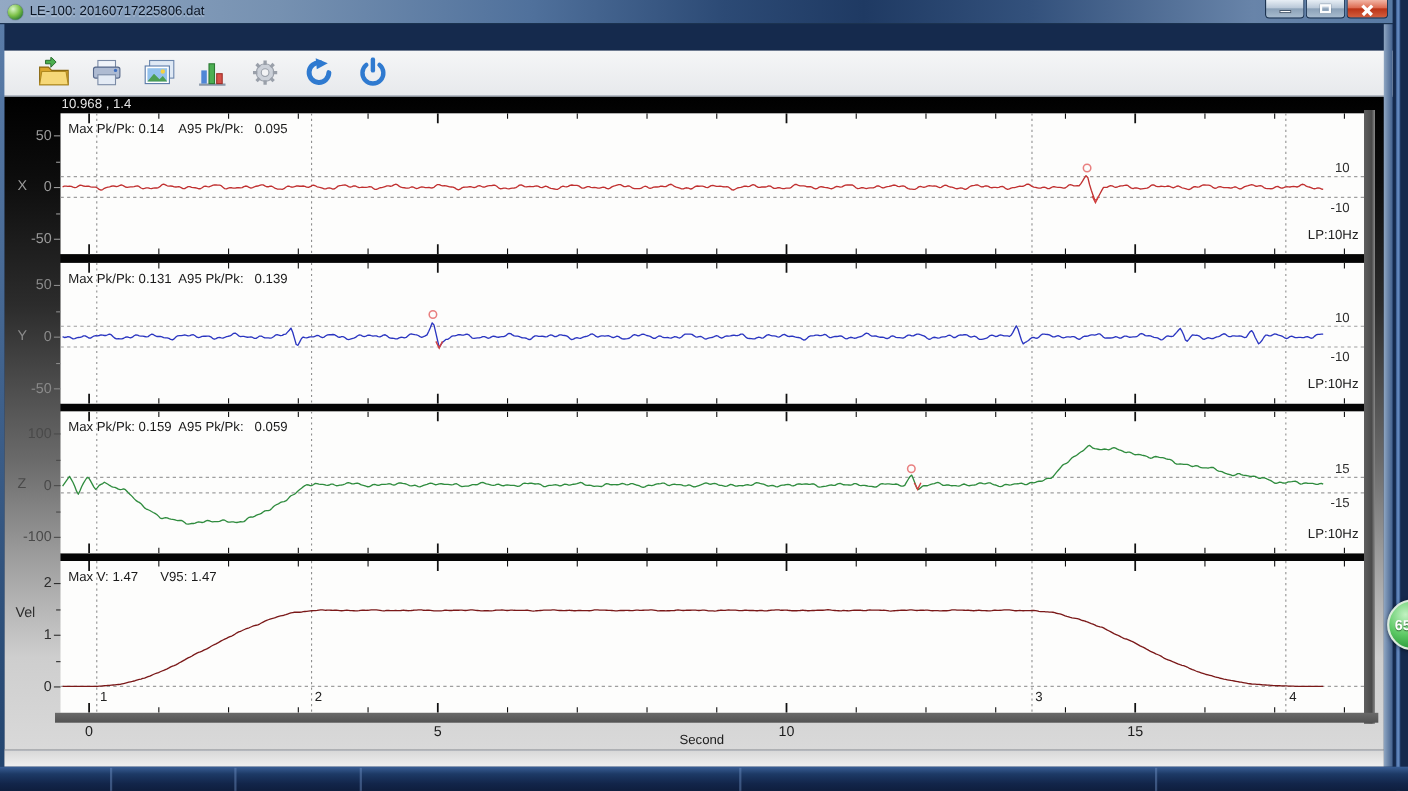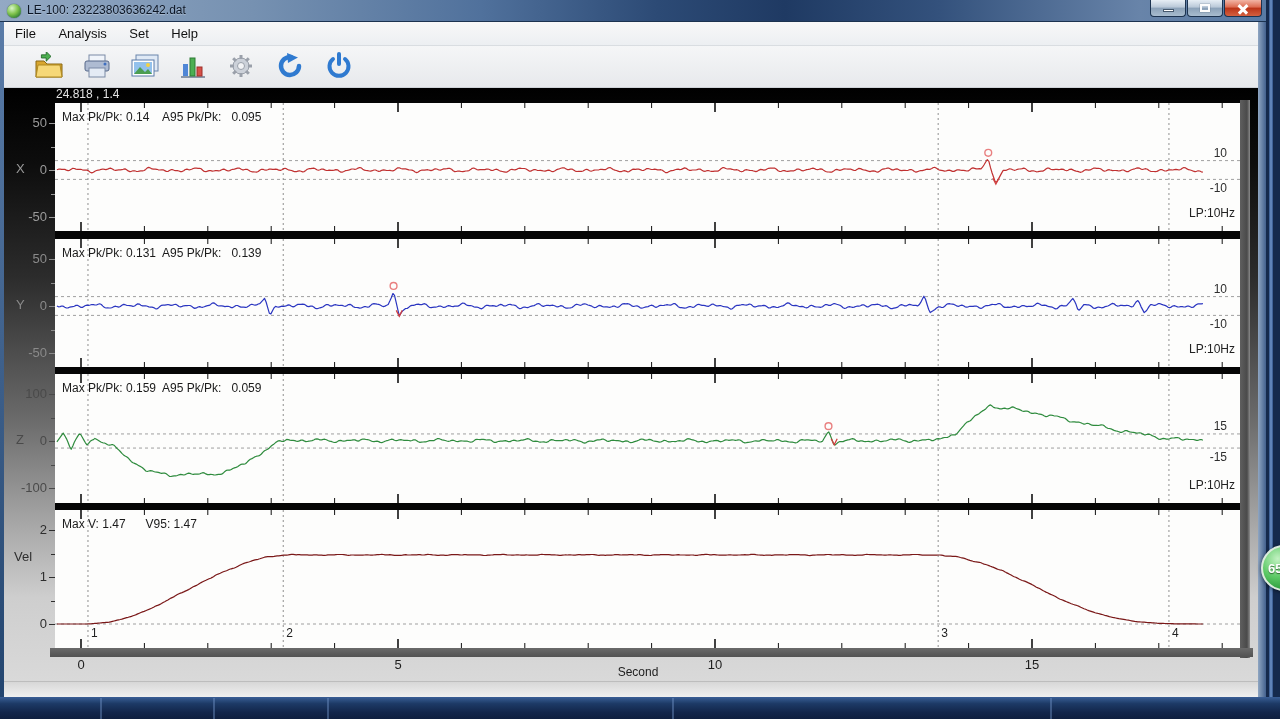--- a/index.html
+++ b/index.html
@@ -63,39 +63,33 @@
 </style>
 </head>
 <body>
 
 <div id="screen">
   <div id="desktop-strip"></div>
   <div id="desktop-hl"></div>
 
   <div id="titlebar">
     <div id="app-icon"></div>
-    <div id="win-title">LE-100: 23223803636242.dat</div>
+    <div id="win-title">LE-100: 20160717225806.dat</div>
     <div class="wbtn" id="btn-min">
         <div class="glyph-bar"></div>
       </div>
     <div class="wbtn" id="btn-max">
         <div class="glyph-box"></div>
       </div>
     <div class="wbtn" id="btn-close">
         <div class="glyph-x1"></div>
         <div class="glyph-x2"></div>
       </div>
   </div>
 
-  <div id="menubar">
-    <span class="menu-item">File</span>
-    <span class="menu-item">Analysis</span>
-    <span class="menu-item">Set</span>
-    <span class="menu-item">Help</span>
-  </div>
 
   <div id="toolbar">
     <button class="tbtn" style="left:30px">
       <svg width="32" height="28" viewBox="0 0 32 28">
         <path d="M3 9 L11 9 L14 12 L29 12 L29 25 L3 25 Z" fill="#d9a62e" stroke="#8a6914"></path>
         <path d="M5 13 L27 13 L29 25 L3 25 Z" fill="#f6d878" stroke="#b08a20"></path>
         <path d="M8 6 L14 6 L14 2 L20 8 L14 14 L14 10 L8 10 Z" fill="#4caf50" stroke="#1b5e20" transform="translate(2,-2) scale(0.8)"></path>
       </svg>
     </button>
     <button class="tbtn" style="left:78px">
@@ -152,21 +146,21 @@
         <path d="M10 7 A9.5 9.5 0 1 0 22 7" fill="none" stroke="#2f7ad0" stroke-width="4" stroke-linecap="round"></path>
         <line x1="16" y1="2" x2="16" y2="12" stroke="#2f7ad0" stroke-width="4" stroke-linecap="round"></line>
       </svg>
     </button>
   </div>
 
   <div id="client-bg"></div>
   <div id="border-left"></div>
   <div id="border-right"></div>
 
-  <div id="readout">24.818 , 1.4</div>
+  <div id="readout">10.968 , 1.4</div>
 
   <div id="plotbox">
     <div id="plot-topborder"></div>
   <div class="pdivider" style="top: 131px; height: 8px;"></div>
       <div class="pdivider" style="top: 267px; height: 7px;"></div>
       <div class="pdivider" style="top: 403px; height: 7px;"></div>
       <div class="panel" style="top: 3px; height: 128px;">
         <svg width="1185" height="128">
           <line x1="0" x2="1185" y1="57.6" y2="57.6" stroke="#9f9f9f" stroke-dasharray="3,3" stroke-width="1"></line>
           <line x1="0" x2="1185" y1="76.4" y2="76.4" stroke="#9f9f9f" stroke-dasharray="3,3" stroke-width="1"></line>

